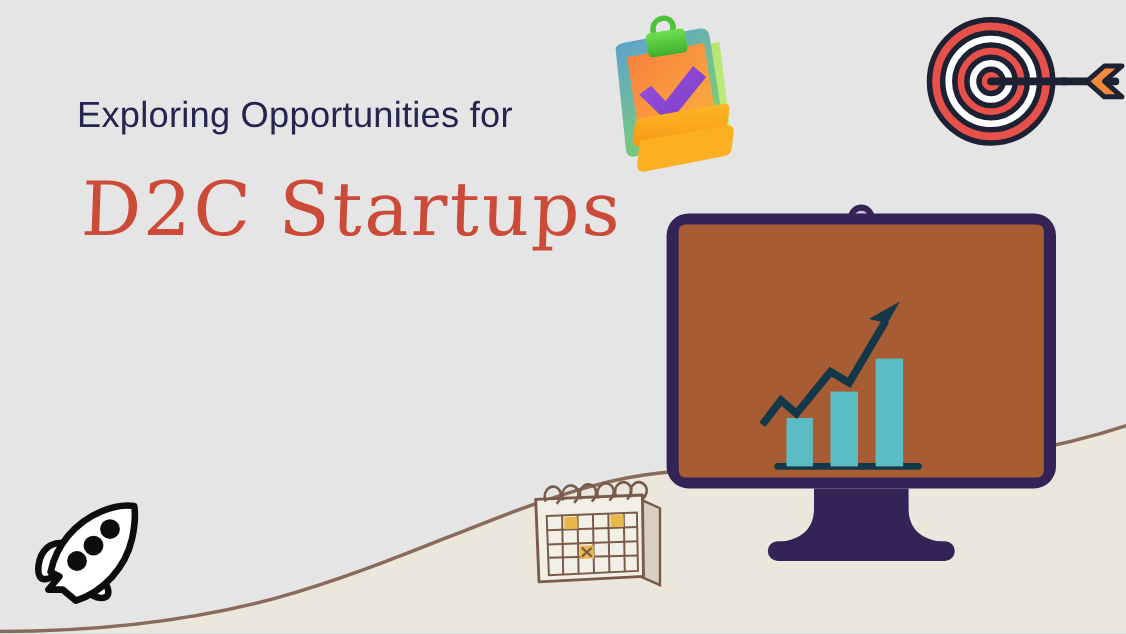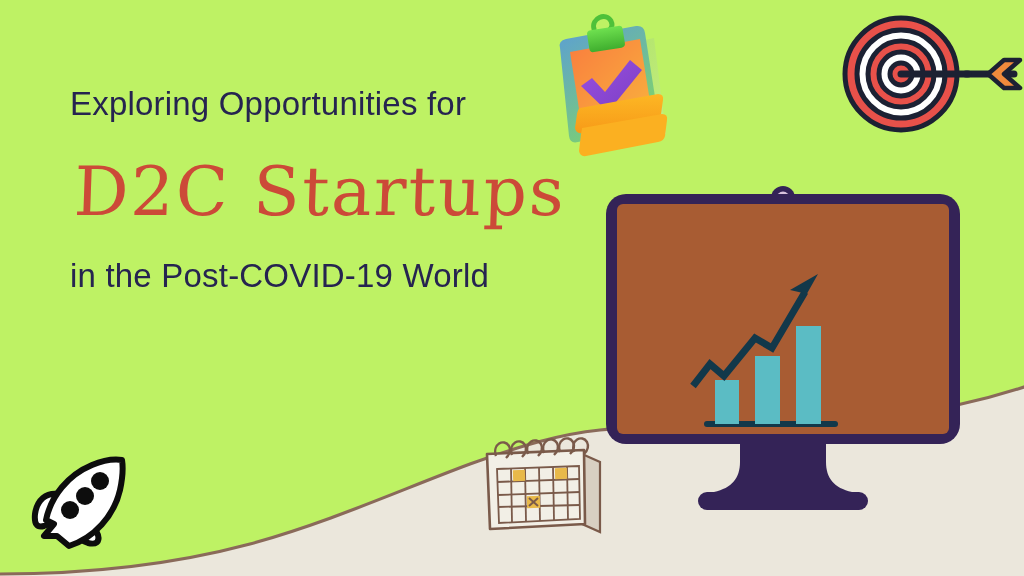--- a/index.html
+++ b/index.html
@@ -4,21 +4,21 @@
 <title>D2C Startups Banner</title>
 <style>
   html,body{margin:0;padding:0;}
   body{
     width:1024px;height:576px;overflow:hidden;
     font-family:"Liberation Sans", sans-serif;
     background:#b3d5e0;
   }
   #banner{
     position:relative;width:1024px;height:576px;overflow:hidden;
-    background:#bef264;
+    background:#e5e5e5;
   }
 
   
   #headline{
     position:absolute;left:70px;top:84px;width:500px;
   }
   .line-top, .line-bottom{
     color:#262450;
     font-family:"Liberation Sans", sans-serif;
     font-weight:400;
@@ -71,21 +71,20 @@
                C520 116 560 104 600 100 C640 96 700 98 760 96 C840 93 930 88 1024 57
                L1024 246 Z" fill="#ebe7dc"></path>
       <path d="M0 244 C70 244 160 238 250 214 C330 192 400 160 470 134
                C520 116 560 104 600 100 C640 96 700 98 760 96 C840 93 930 88 1024 57" fill="none" stroke="#8a6a5a" stroke-width="3.2" stroke-linecap="round"></path>
     </svg>
   </div>
 
   <div id="headline">
     <div class="line-top">Exploring Opportunities for</div>
     <div class="line-main">D2C Startups</div>
-    <div class="line-bottom">in the Post-COVID-19 World</div>
   </div>
 
   <div id="monitor">
     <svg viewBox="0 0 366 340" width="366" height="340">
 
       <g>
         <circle cx="183" cy="12" r="12" fill="#342357"></circle>
         <circle cx="183" cy="12" r="6.5" fill="#d9c2dd"></circle>
         <circle cx="185" cy="12" r="3.2" fill="#342357"></circle>
       </g>

